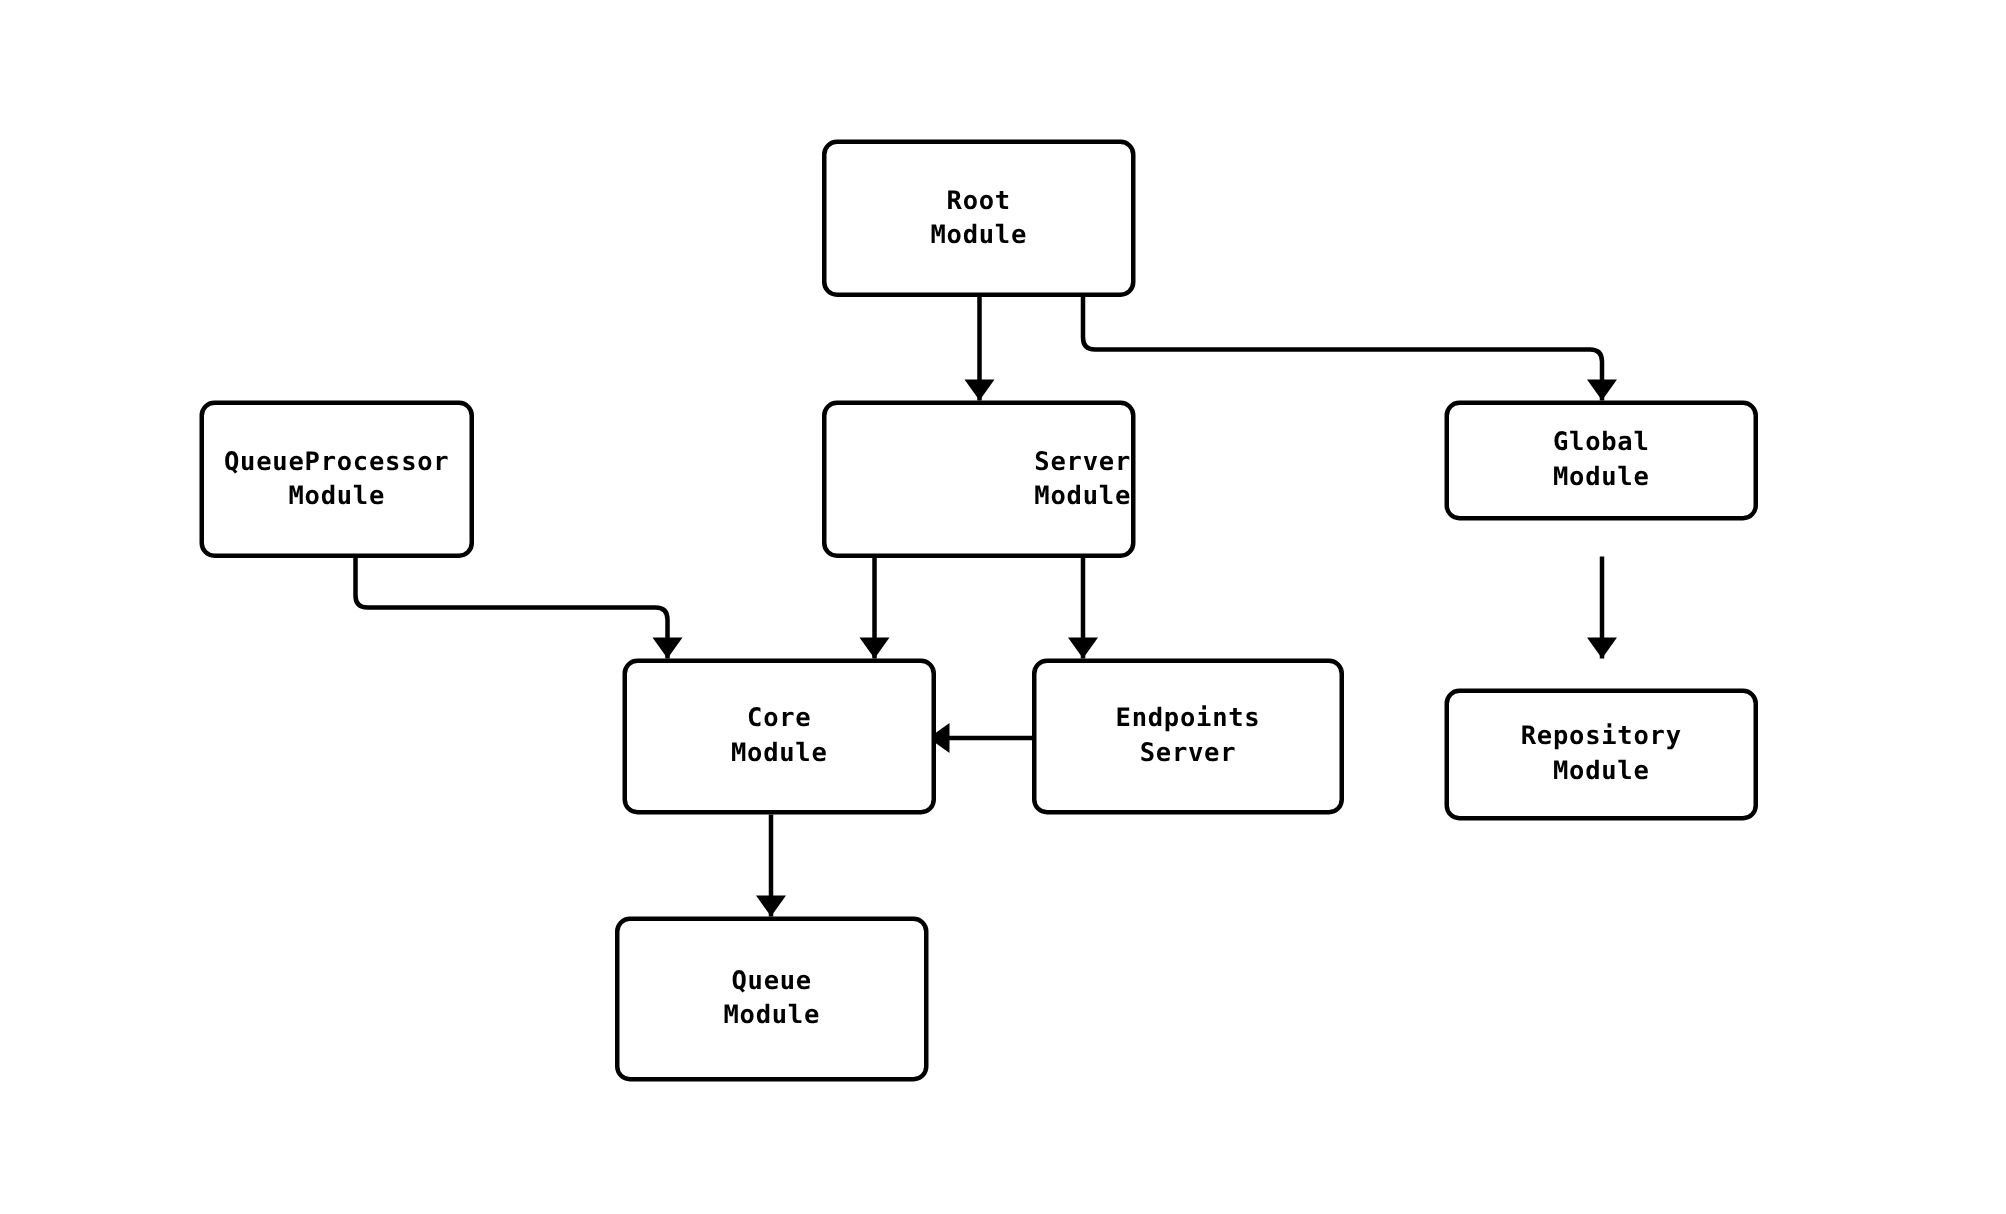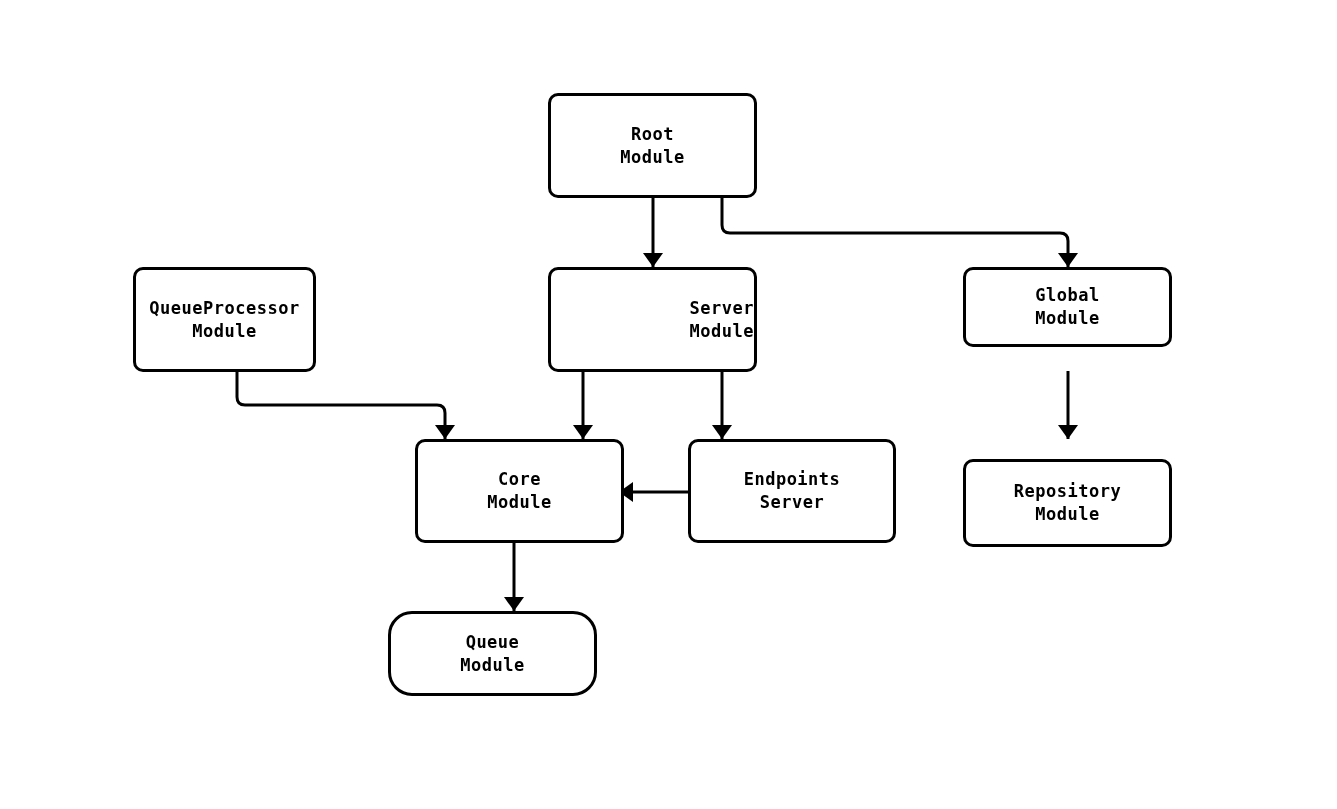--- a/index.html
+++ b/index.html
@@ -39,21 +39,21 @@
     color: #000000;
     white-space: pre-line;
   }
   .node-root          { left: 548px; top: 93px;  width: 209px; height: 105px; }
   .node-queueprocessor{ left: 133px; top: 267px; width: 183px; height: 105px; }
   .node-server        { left: 548px; top: 267px; width: 209px; height: 105px; justify-content: flex-end; }
   .node-global        { left: 963px; top: 267px; width: 209px; height: 80px; }
   .node-core          { left: 415px; top: 439px; width: 209px; height: 104px; }
   .node-endpoints     { left: 688px; top: 439px; width: 208px; height: 104px; }
   .node-repository    { left: 963px; top: 437px; width: 209px; height: 88px; margin-top: 22px; }
-  .node-queue         { left: 388px; top: 611px; width: 209px; height: 85px; border-radius: 24px; }
+  .node-queue         { left: 410px; top: 611px; width: 209px; height: 110px; }
 </style>
 </head>
 <body>
 
 <div class="canvas">
 
   <svg class="edge-layer" id="edge-layer" width="1337" height="809" viewBox="0 0 1337 809" xmlns="http://www.w3.org/2000/svg">
       <path d="M 653 198 L 653 267" fill="none" stroke="#000000" stroke-width="3"></path>
       <polygon points="643,253 663,253 653,267" fill="#000000"></polygon>
       <path d="M 722 198 L 722 225 Q 722 233 730 233 L 1060 233 Q 1068 233 1068 241 L 1068 267" fill="none" stroke="#000000" stroke-width="3"></path>

